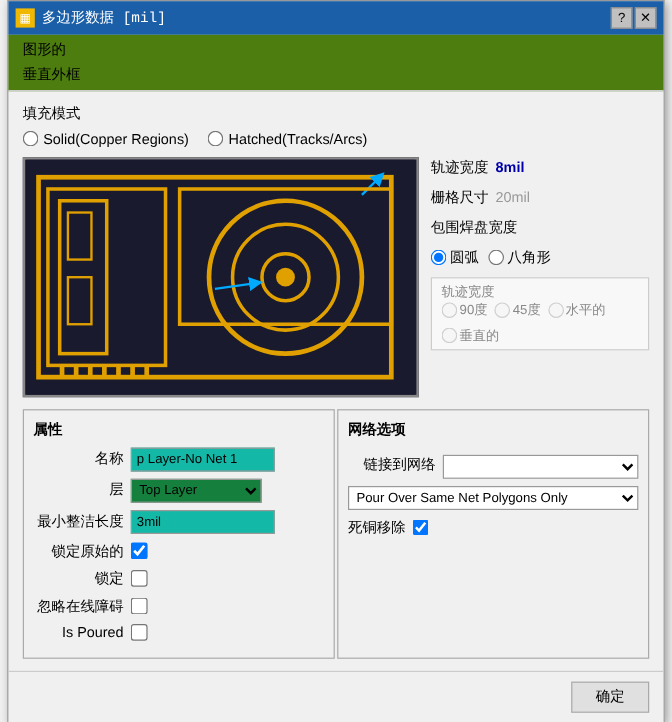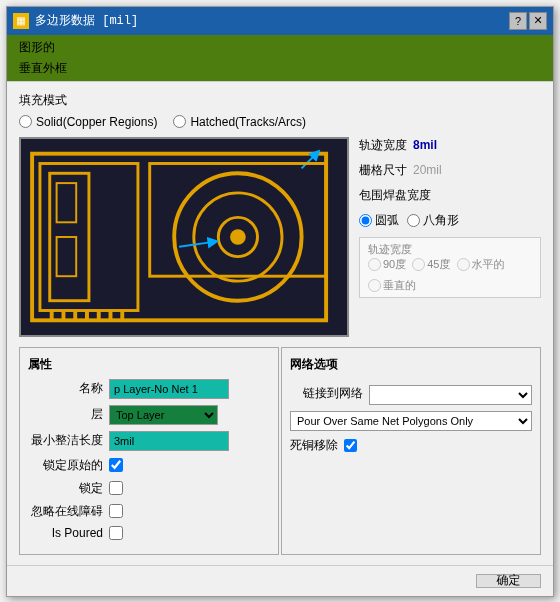--- a/index.html
+++ b/index.html
@@ -257,21 +257,21 @@
     }
     .footer {
       display: flex;
       justify-content: flex-end;
       padding: 8px 12px;
       gap: 8px;
       border-top: 1px solid #ccc;
     }
     .footer-btn {
       width: 65px;
-      height: 14px;
+      height: 26px;
       background: #e0e0e0;
       border: 1px solid #aaa;
       cursor: pointer;
       font-size: 12px;
       display: flex;
       align-items: center;
       justify-content: center;
     }
     .dead-copper-row {
       display: flex;

